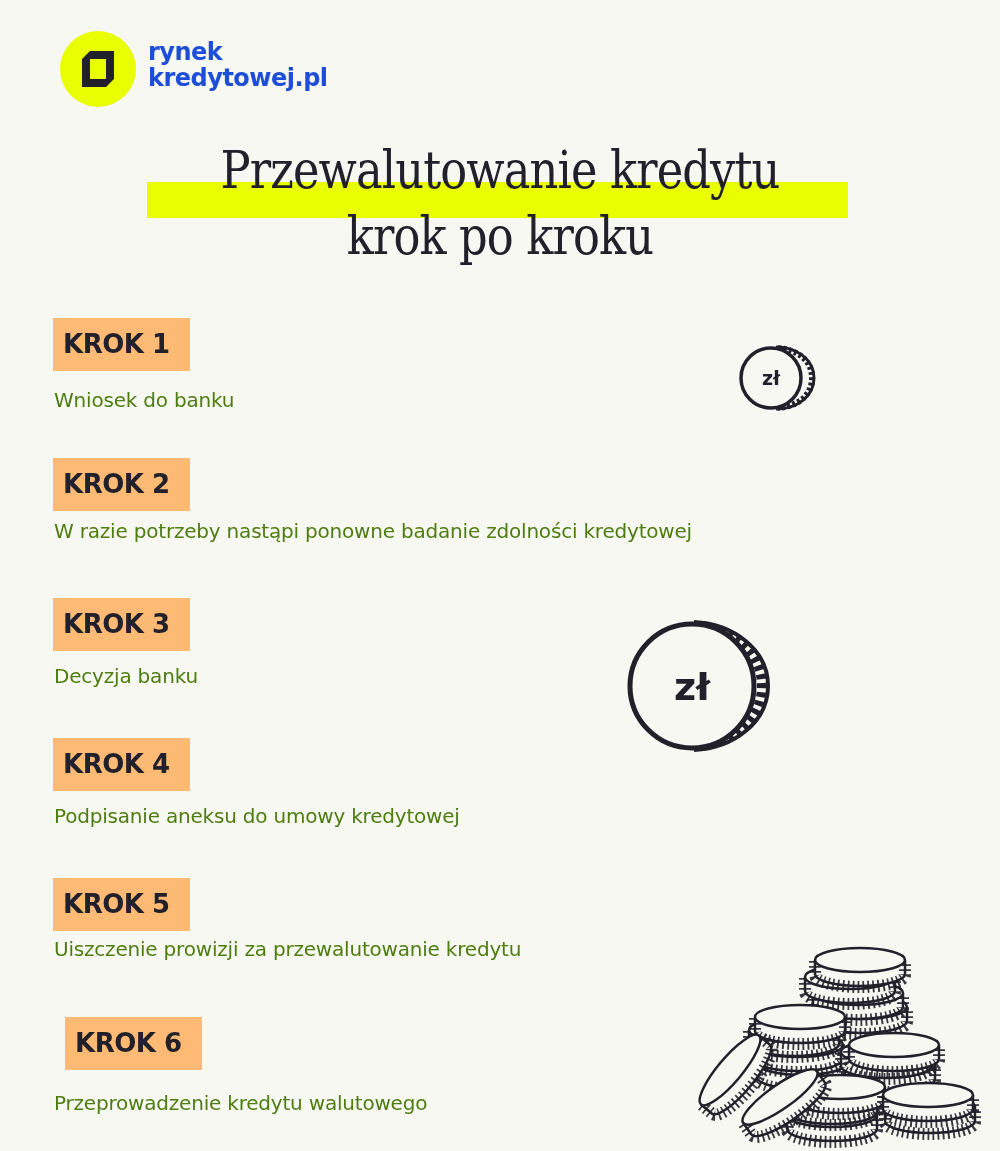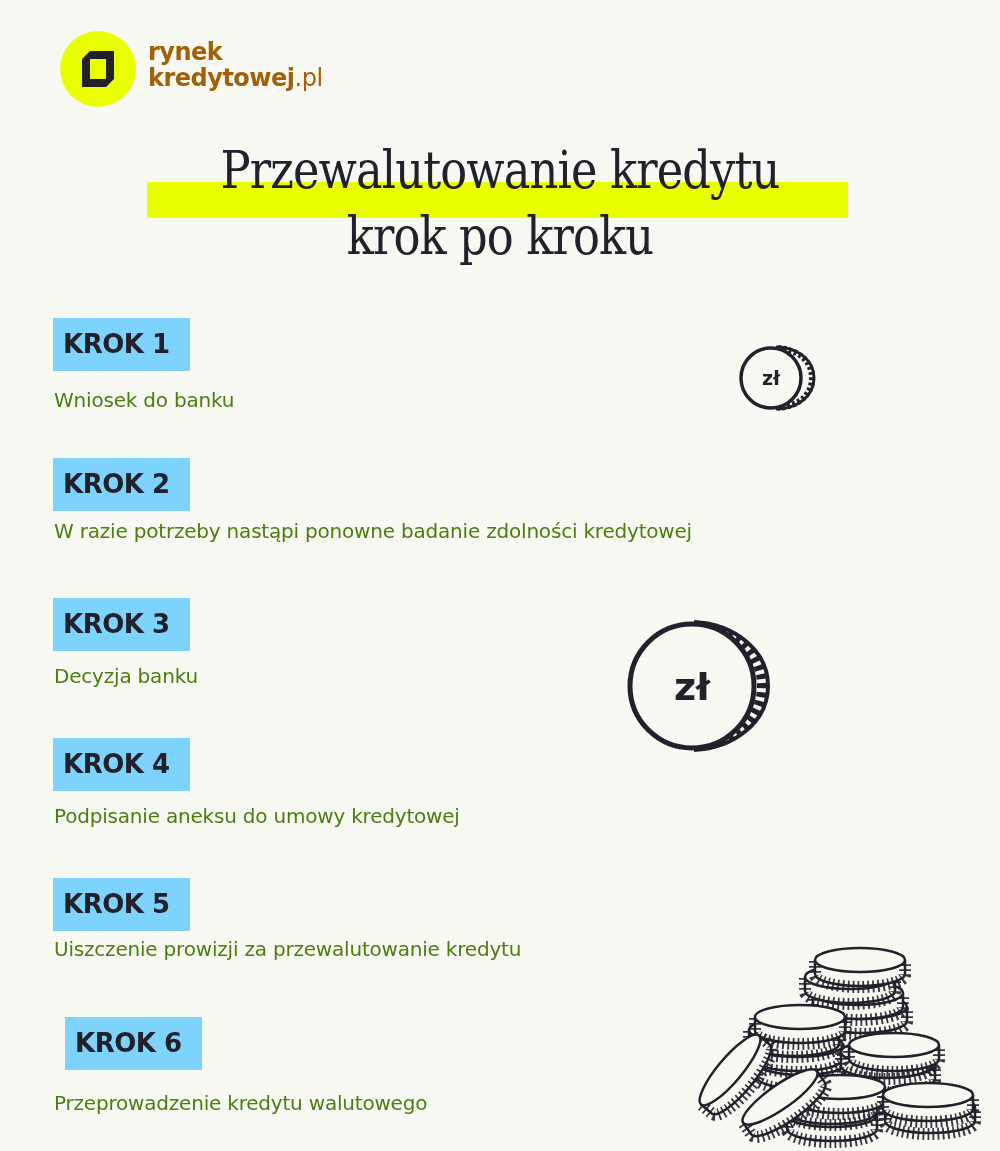--- a/index.html
+++ b/index.html
@@ -12,41 +12,41 @@
   }
   .logo { position: absolute; left: 60px; top: 31px; width: 260px; height: 80px; }
   .logo-circle {
     position: absolute; left: 0; top: 0; width: 76px; height: 76px; border-radius: 50%;
     background: #e9ff00;
   }
   .logo-circle svg { position: absolute; left: 0; top: 0; }
   .logo-text {
     position: absolute; left: 88px; top: 8px;
     font-family: "DejaVu Sans", sans-serif; font-weight: bold;
-    font-size: 24px; line-height: 26px; letter-spacing: -0.5px; color: #a16207;
+    font-size: 24px; line-height: 26px; letter-spacing: -0.5px; color: #1d4ed8;
   }
-  .logo-text .tld { font-weight: normal; }
+  .logo-text .tld { font-weight: bold; }
 
   .title {
     position: absolute; left: 0; top: 140px; width: 1000px; text-align: center;
     font-family: "DejaVu Serif", serif; font-size: 52px; line-height: 60px;
     color: #22212b; letter-spacing: -1px;
     transform: scaleX(0.86); transform-origin: 500px 0;
   }
   .highlight {
     position: absolute; left: 147px; top: 182px; width: 701px; height: 36px;
     background: #e9ff00;
   }
   .title .line1 { display: block; position: relative; }
   .title .line2 { display: block; margin-top: 6px; }
 
   .step { position: absolute; left: 53px; }
   .badge {
     display: inline-block; height: 53px; width: 137px; box-sizing: border-box;
-    background: #7dd3fc; color: #22212b;
+    background: #fdba74; color: #22212b;
     font-family: "DejaVu Sans", sans-serif; font-weight: bold; font-size: 26px;
     line-height: 53px; padding-left: 10px; letter-spacing: -0.5px;
   }
   .desc {
     position: absolute; left: 1px; white-space: nowrap;
     font-family: "DejaVu Sans", sans-serif; font-size: 20px; color: #4d7c0f;
     letter-spacing: -0.2px;
   }
   .coin { position: absolute; }
 </style>

